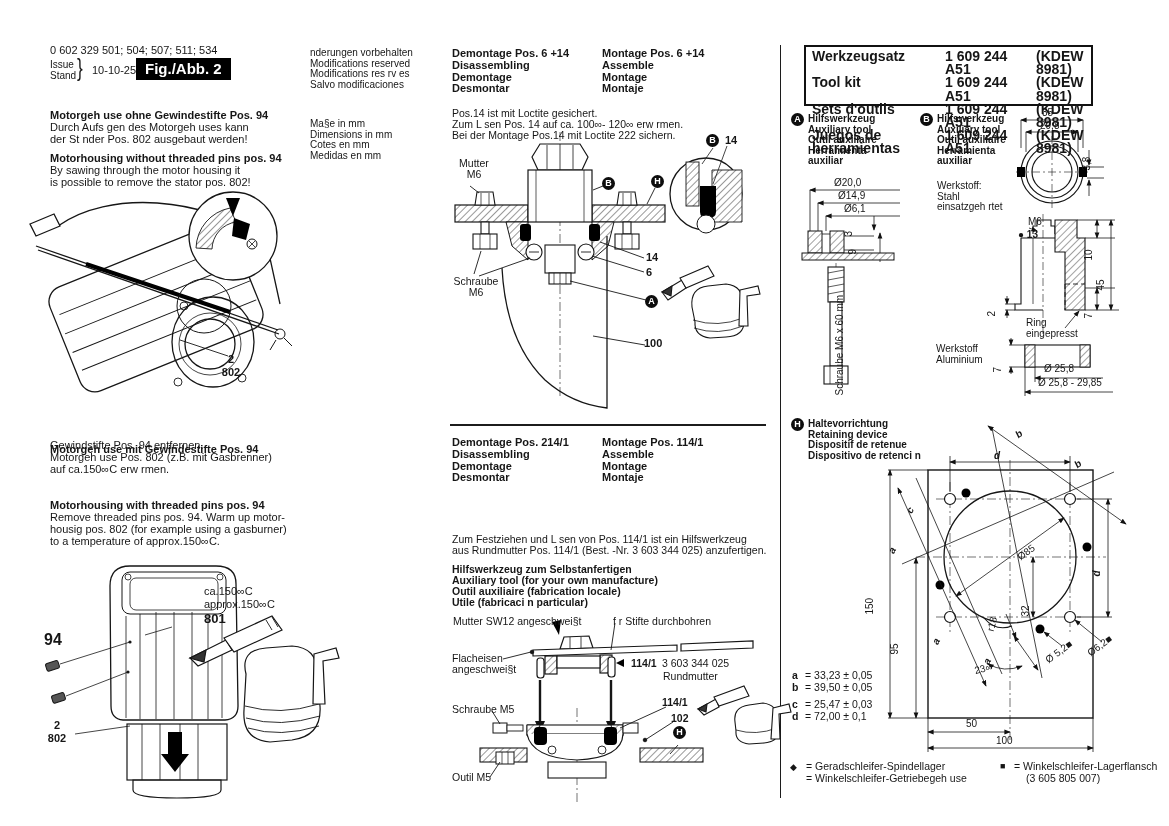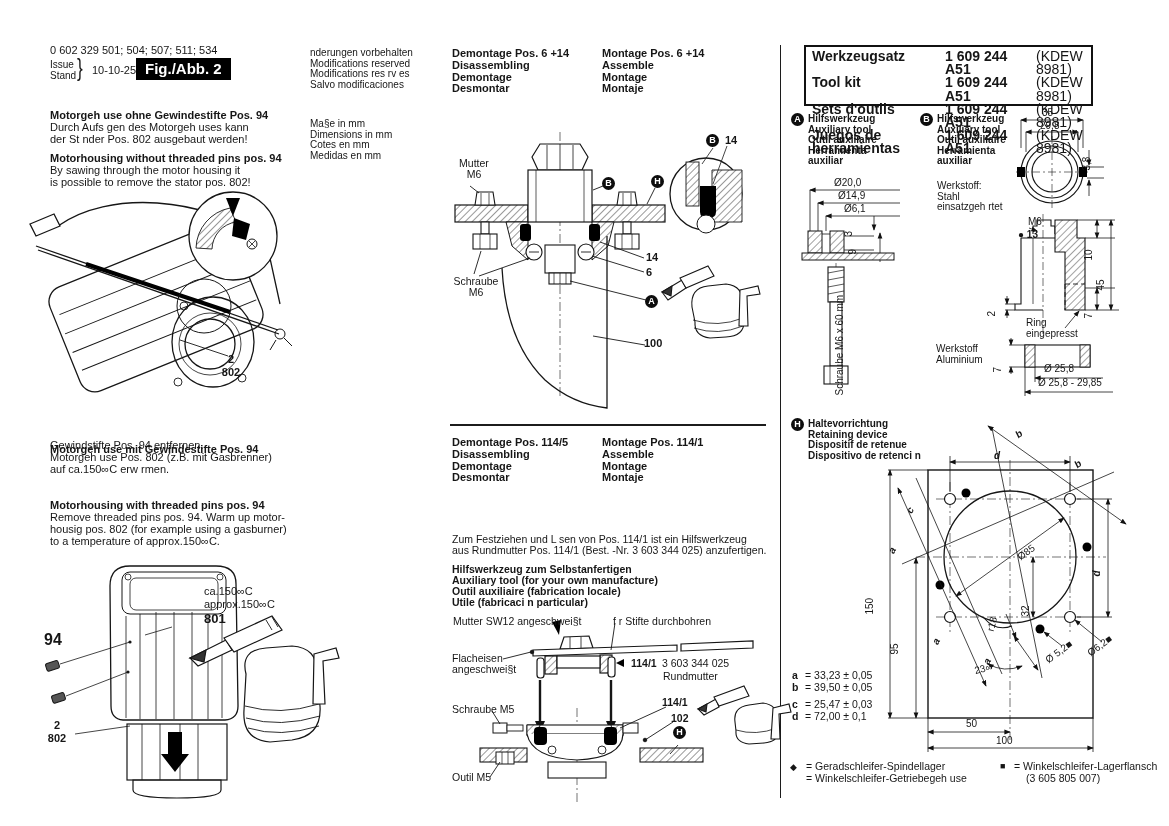--- a/index.html
+++ b/index.html
@@ -12,21 +12,21 @@
 .hsz{font-size:11px;line-height:11.8px}
 .it{font-style:italic}
 .rot{transform:rotate(-90deg);transform-origin:left bottom}
 .center{text-align:center}
 .badge{position:absolute;width:13px;height:13px;border-radius:50%;background:#0d0d0d;color:#fff;font-size:9px;font-weight:bold;text-align:center;line-height:13.5px}
 .figbox{position:absolute;background:#000;color:#fff;font-weight:bold;font-size:15px;padding:2px 9px 3px}
 .vline{position:absolute;width:1.2px;background:#1c1c1c}
 .hline{position:absolute;height:1.5px;background:#1c1c1c}
 .tkbox{position:absolute;border:2px solid #111;background:#fff;padding:3px 0 0 6px}
 .tkrow{display:grid;grid-template-columns:133px 91px auto;font-size:14px;line-height:13.2px;font-weight:bold}
-.tkrow .code{font-weight:normal}
+.tkrow .code{font-weight:bold}
 .brace{position:absolute;font-size:23px;font-weight:normal;transform:scaleX(.75);line-height:23px}
 svg{position:absolute;overflow:visible}
 svg *{vector-effect:none}
 .dim{font-size:10px;line-height:10.5px;position:absolute;white-space:pre-line}
 </style>
 </head>
 <body>
 
 <div class="page">
 
@@ -509,35 +509,38 @@
   <div class="t b" style="left:204px;top:613px;font-size:13px">801</div>
 
   <div class="t b hsz" style="left:452px;top:48px">Demontage Pos. 6 +14
 Disassembling
 Demontage
 Desmontar</div>
   <div class="t b hsz" style="left:602px;top:48px">Montage Pos. 6 +14
 Assemble
 Montage
 Montaje</div>
+  <div class="t md" style="left:452px;top:108px">Pos.14 ist mit Loctite gesichert.
+Zum L sen Pos. 14 auf ca. 100∞- 120∞ erw rmen.
+Bei der Montage Pos.14 mit Loctite 222 sichern.</div>
 
   <div class="t center md" style="left:452px;top:158px;width:44px">Mutter
 M6</div>
   <div class="t center md" style="left:448px;top:276px;width:56px">Schraube
 M6</div>
   <div class="badge" style="left:602px;top:177px">B</div>
   <div class="badge" style="left:651px;top:175px">H</div>
   <div class="badge" style="left:645px;top:295px">A</div>
   <div class="badge" style="left:706px;top:134px">B</div>
   <div class="t b" style="left:725px;top:134px">14</div>
   <div class="t b" style="left:646px;top:251px">14</div>
   <div class="t b" style="left:646px;top:266px">6</div>
   <div class="t b" style="left:644px;top:337px">100</div>
 
-  <div class="t b hsz" style="left:452px;top:437px">Demontage Pos. 114/5
+  <div class="t b hsz" style="left:452px;top:437px">Demontage Pos. 214/1
 Disassembling
 Demontage
 Desmontar</div>
   <div class="t b hsz" style="left:602px;top:437px">Montage Pos. 114/1
 Assemble
 Montage
 Montaje</div>
   <div class="t md" style="left:452px;top:534px">Zum Festziehen und L sen von Pos. 114/1 ist ein Hilfswerkzeug
 aus Rundmutter Pos. 114/1 (Best. -Nr. 3 603 344 025) anzufertigen.</div>
   <div class="t b md" style="left:452px;top:564px">Hilfswerkzeug zum Selbstanfertigen

